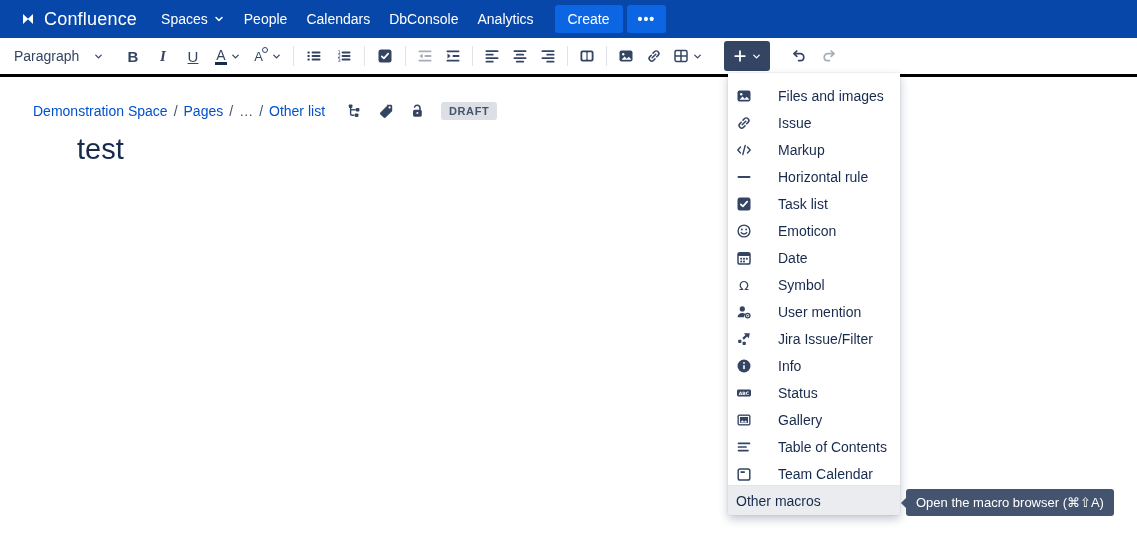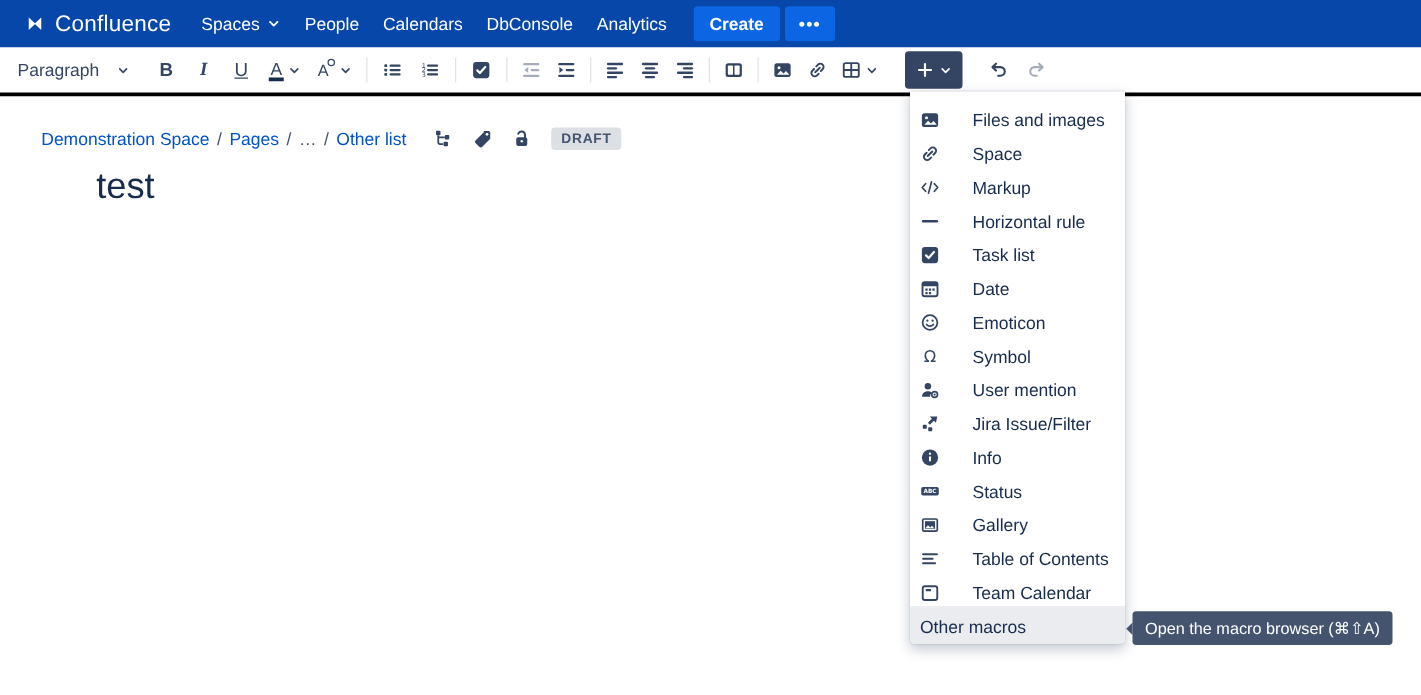--- a/index.html
+++ b/index.html
@@ -6,21 +6,21 @@
   .screen{width:1137px;height:556px;position:relative;background:#fff;overflow:hidden;
           font-family:"Liberation Sans",sans-serif;color:var(--text);padding-left:28px;}
   
   .topnav{position:absolute;left:0;top:0;width:100%;height:38px;background:var(--topnav-bg);
           display:flex;align-items:center;padding:0 0 0 20px;box-sizing:border-box;}
   .logo{display:flex;align-items:center;gap:8px;color:#fff;cursor:pointer;}
   .logo-text{font-size:18px;font-weight:500;letter-spacing:.2px;}
   .nav-items{display:flex;align-items:center;gap:19px;margin-left:24px;}
   .nav-item{color:#fff;font-size:14px;display:flex;align-items:center;gap:5px;cursor:pointer;white-space:nowrap;}
   .nav-item .chev svg{width:12px;height:12px;display:block;}
-  .create-btn{margin-left:21px;background:var(--accent);color:#fff;font-size:14px;font-weight:700;
+  .create-btn{margin-left:21px;background:var(--accent);color:#fff;font-size:14px;font-weight:400;
               border:none;border-radius:3px;padding:6px 13px;cursor:pointer;font-family:inherit;}
   .more-btn{margin-left:4px;background:var(--accent);color:#fff;font-size:14px;font-weight:700;
             border:none;border-radius:3px;padding:6px 11px;cursor:pointer;letter-spacing:1px;font-family:inherit;}
   
   .toolbar{position:absolute;left:0;top:38px;width:100%;height:39px;background:#fff;
            border-bottom:3px solid #000000;display:flex;align-items:center;
            padding-left:12px;box-sizing:border-box;}
   .tbtn{height:30px;min-width:28px;display:flex;align-items:center;justify-content:center;
         background:transparent;border:none;border-radius:3px;color:var(--icon);cursor:pointer;
         padding:0;font-family:inherit;}
@@ -359,21 +359,21 @@
   </div>
 
   <div class="menu-item">
     <span class="icon">
             <svg viewBox="0 0 16 16" fill="none" stroke="currentColor" stroke-width="1.5" stroke-linecap="round">
               <path d="M6.2 9.8l3.6-3.6"></path>
               <path d="M5.3 7.2L3.9 8.6a2.6 2.6 0 003.7 3.7l1.4-1.4"></path>
               <path d="M10.7 8.8l1.4-1.4a2.6 2.6 0 00-3.7-3.7L7 5.1"></path>
             </svg>
           </span>
-    <span class="menu-label">Space</span>
+    <span class="menu-label">Issue</span>
   </div>
 
   <div class="menu-item">
     <span class="icon">
             <svg viewBox="0 0 16 16" fill="none" stroke="currentColor" stroke-width="1.4" stroke-linecap="round" stroke-linejoin="round">
               <path d="M4.5 5L1.8 8l2.7 3M11.5 5l2.7 3-2.7 3M9.2 3.5L6.8 12.5"></path>
             </svg>
           </span>
     <span class="menu-label">Markup</span>
   </div>
@@ -388,20 +388,32 @@
   </div>
 
   <div class="menu-item">
     <span class="icon">
             <svg viewBox="0 0 16 16">
               <rect x="1.5" y="1.5" width="13" height="13" rx="2.5" fill="currentColor"></rect>
               <path d="M4.8 8.3l2.1 2.1 4.3-4.8" fill="none" stroke="#fff" stroke-width="1.7" stroke-linecap="round" stroke-linejoin="round"></path>
             </svg>
           </span>
     <span class="menu-label">Task list</span>
+  </div>
+
+  <div class="menu-item">
+    <span class="icon">
+            <svg viewBox="0 0 16 16" fill="none" stroke="currentColor" stroke-width="1.4">
+              <circle cx="8" cy="8" r="5.9"></circle>
+              <circle cx="5.9" cy="6.5" r=".9" fill="currentColor" stroke="none"></circle>
+              <circle cx="10.1" cy="6.5" r=".9" fill="currentColor" stroke="none"></circle>
+              <path d="M5.3 9.6a3.4 3.4 0 005.4 0" stroke-linecap="round"></path>
+            </svg>
+          </span>
+    <span class="menu-label">Emoticon</span>
   </div>
 
   <div class="menu-item">
     <span class="icon">
             <svg viewBox="0 0 16 16">
               <rect x="2" y="2.8" width="12" height="11.2" rx="1.8" fill="none" stroke="currentColor" stroke-width="1.5"></rect>
               <rect x="2" y="3" width="12" height="3" fill="currentColor"></rect>
               <g fill="currentColor">
                 <rect x="4.3" y="7.8" width="1.8" height="1.8"></rect>
                 <rect x="7.1" y="7.8" width="1.8" height="1.8"></rect>
@@ -409,32 +421,20 @@
                 <rect x="4.3" y="10.6" width="1.8" height="1.8"></rect>
                 <rect x="7.1" y="10.6" width="1.8" height="1.8"></rect>
               </g>
             </svg>
           </span>
     <span class="menu-label">Date</span>
   </div>
 
   <div class="menu-item">
     <span class="icon">
-            <svg viewBox="0 0 16 16" fill="none" stroke="currentColor" stroke-width="1.4">
-              <circle cx="8" cy="8" r="5.9"></circle>
-              <circle cx="5.9" cy="6.5" r=".9" fill="currentColor" stroke="none"></circle>
-              <circle cx="10.1" cy="6.5" r=".9" fill="currentColor" stroke="none"></circle>
-              <path d="M5.3 9.6a3.4 3.4 0 005.4 0" stroke-linecap="round"></path>
-            </svg>
-          </span>
-    <span class="menu-label">Emoticon</span>
-  </div>
-
-  <div class="menu-item">
-    <span class="icon">
             <svg viewBox="0 0 16 16">
               <text x="8" y="12.5" text-anchor="middle" font-size="13" font-family="DejaVu Sans, sans-serif" fill="currentColor">Ω</text>
             </svg>
           </span>
     <span class="menu-label">Symbol</span>
   </div>
 
   <div class="menu-item">
     <span class="icon">
             <svg viewBox="0 0 16 16" fill="currentColor">

